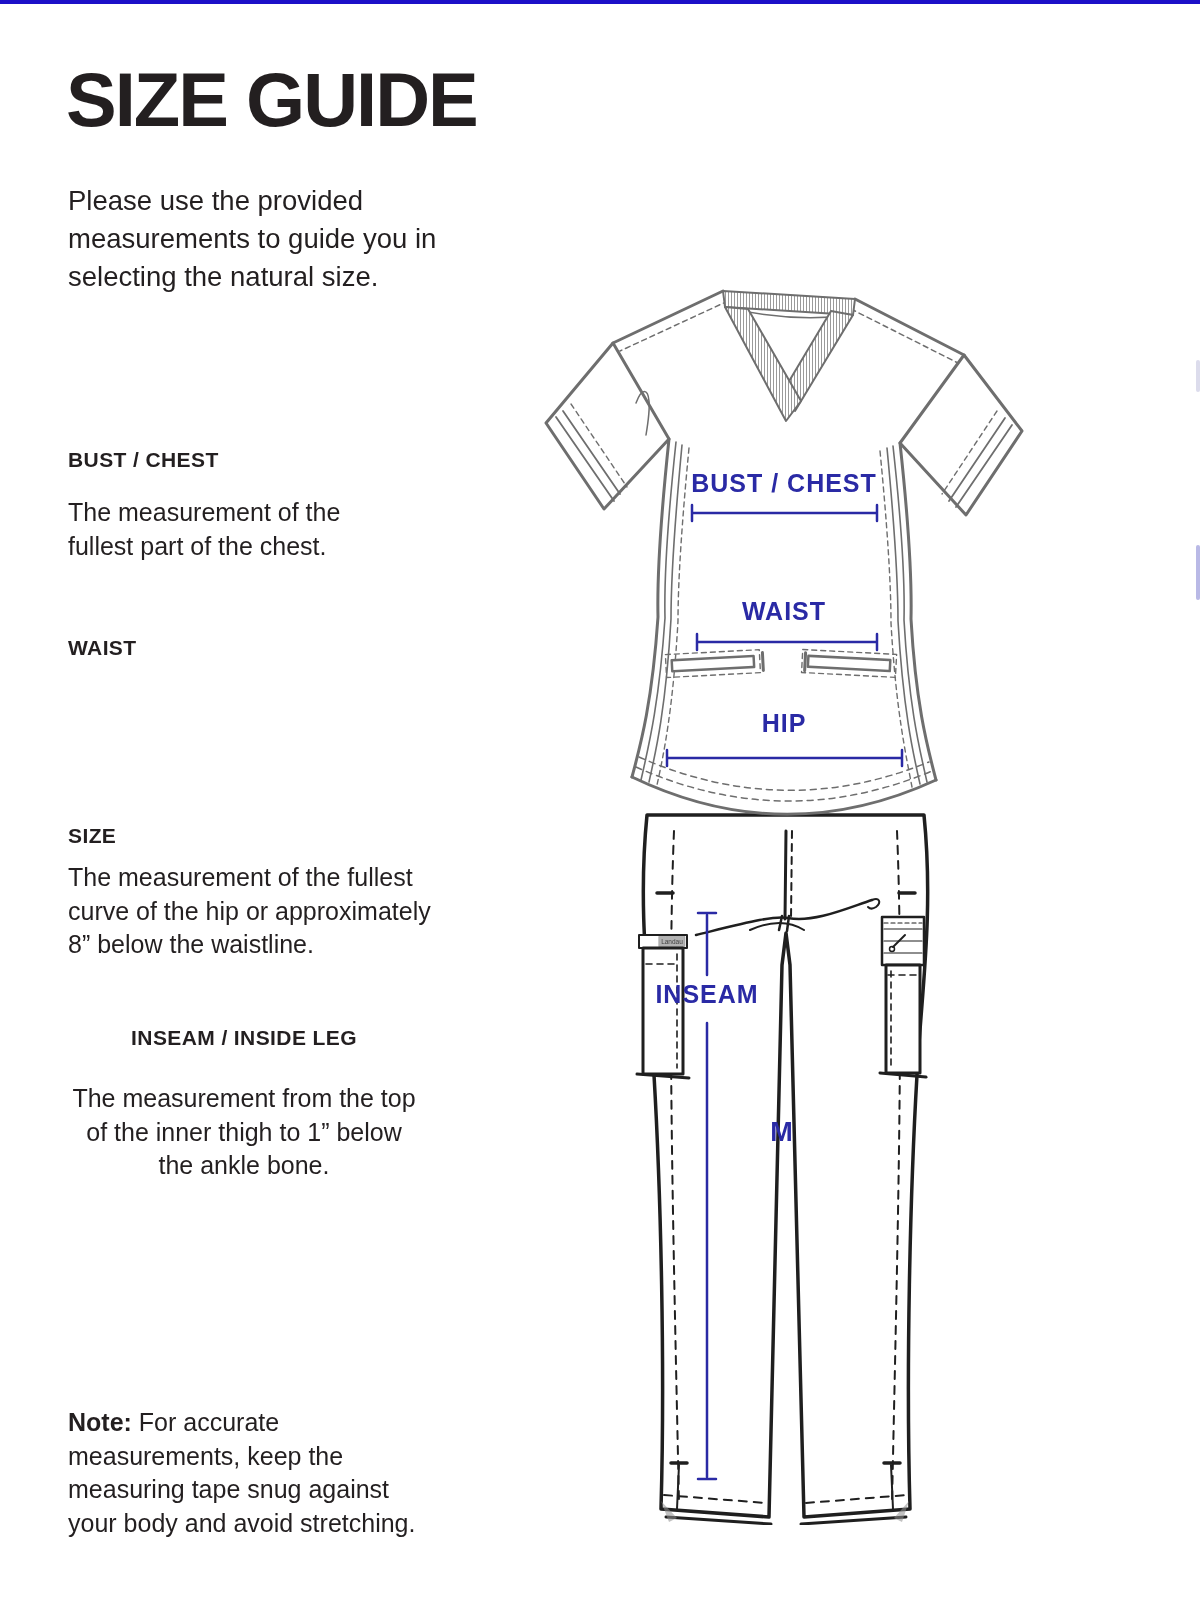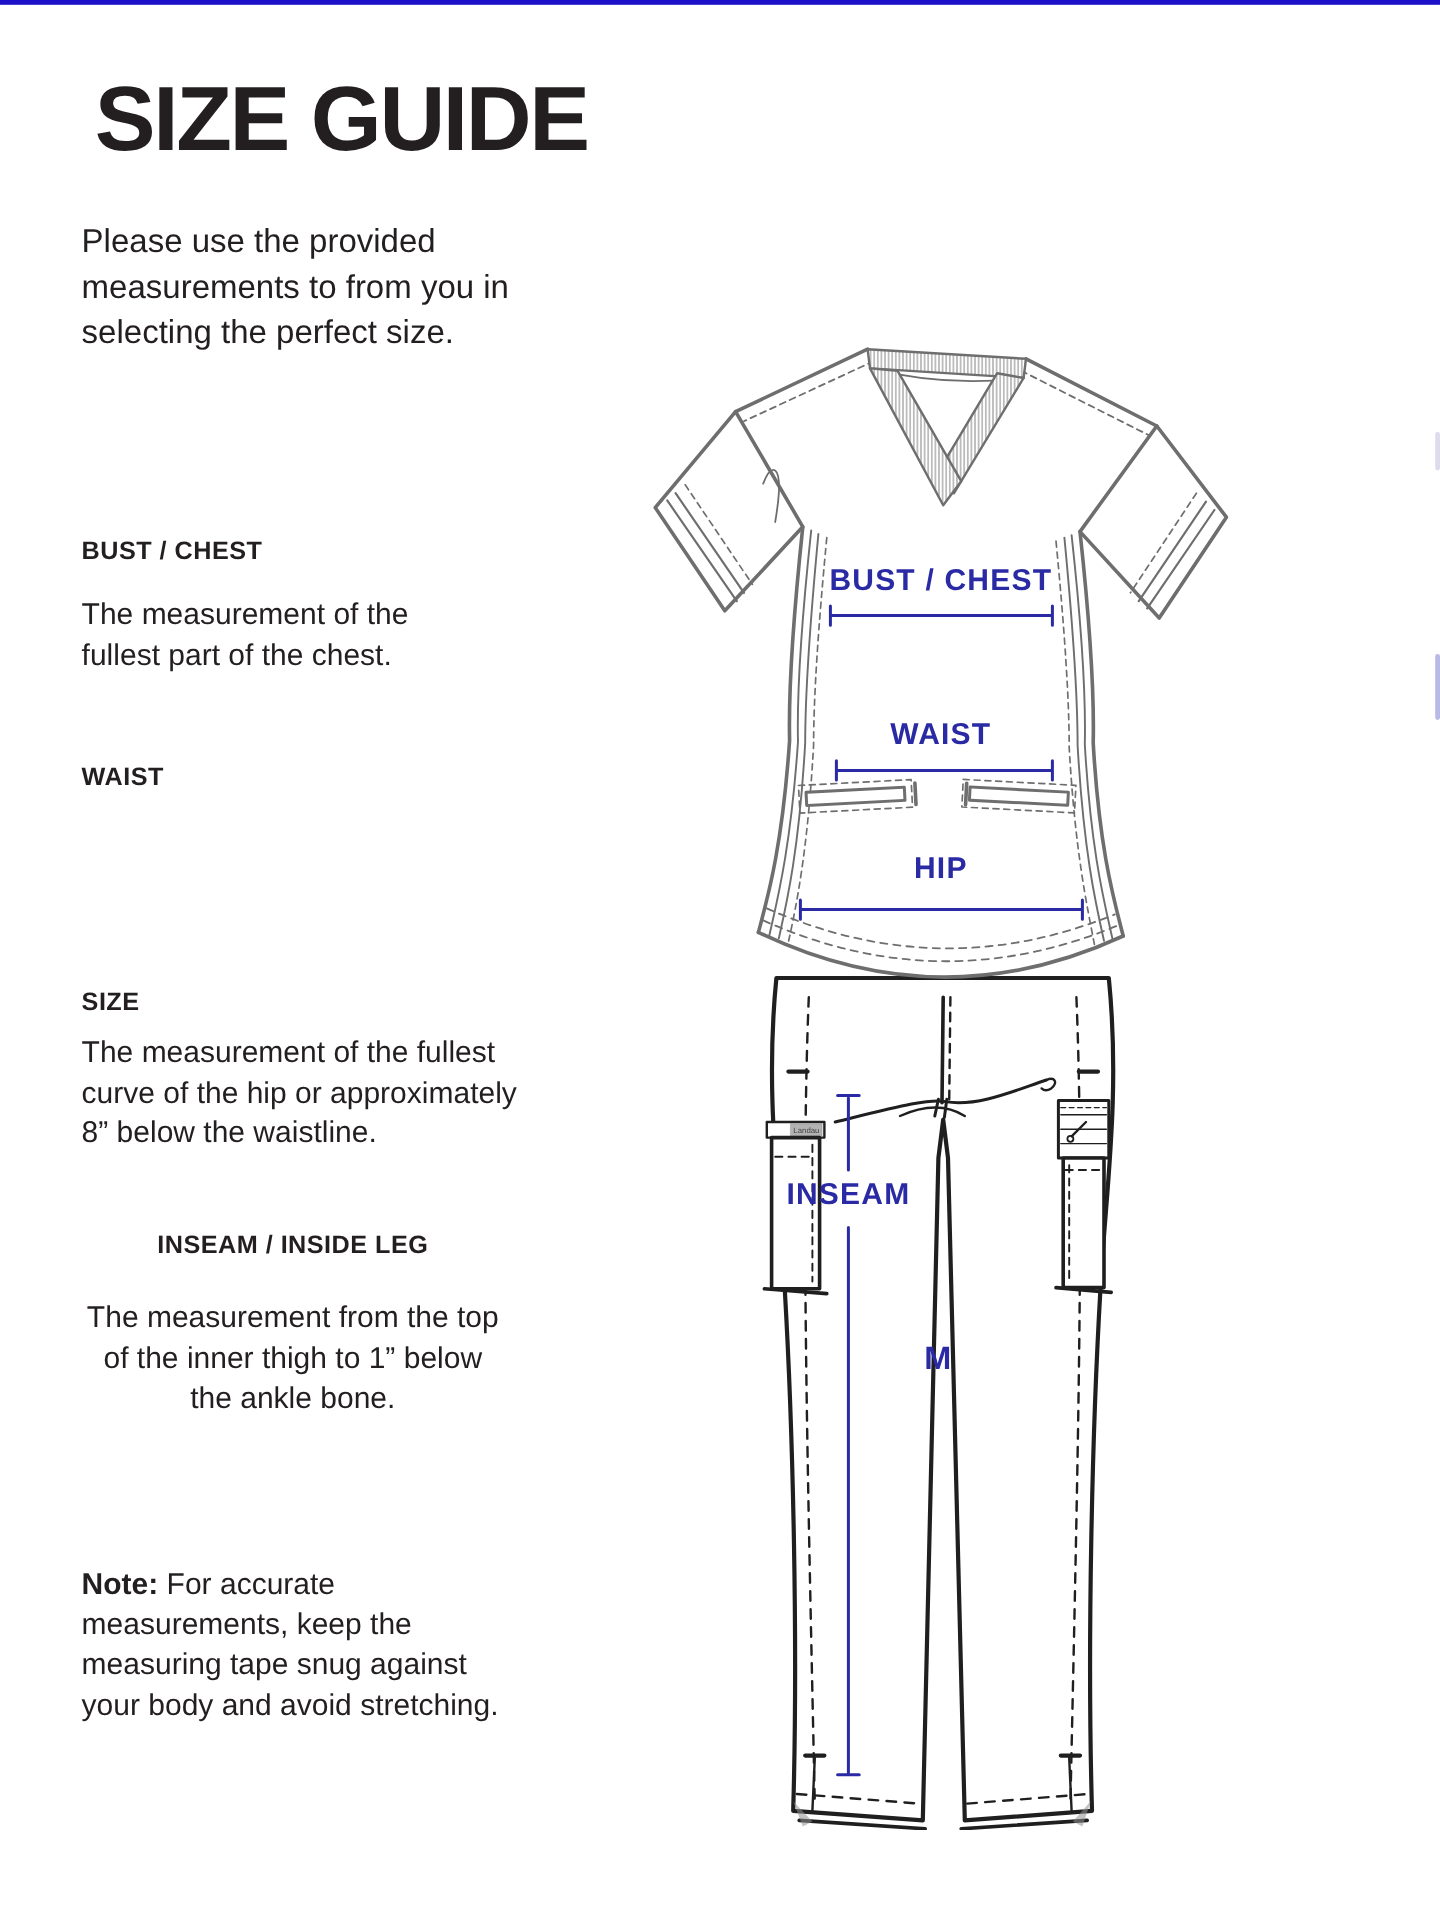--- a/index.html
+++ b/index.html
@@ -5,57 +5,57 @@
   html,body{margin:0;padding:0;}
   body{
     width:1200px;height:1600px;position:relative;background:#ffffff;
     font-family:"Liberation Sans", sans-serif;color:#231f20;overflow:hidden;
   }
   .top-border{position:absolute;left:0;top:0;width:1200px;height:4px;background:#1c10c8;}
   .scroll-thumb{position:absolute;right:0;width:4px;background:#b9b9e6;border-radius:2px;}
   .mark-a{top:545px;height:55px;}
   .mark-b{top:360px;height:32px;background:#dcdcec;}
   h1.title{
-    position:absolute;left:79px;top:62px;margin:0;
+    position:absolute;left:66px;top:62px;margin:0;
     font-size:76px;line-height:1;font-weight:900;letter-spacing:-2px;color:#231f20;
   }
   p.intro{
     position:absolute;left:68px;top:182px;width:440px;margin:0;
     font-size:27.5px;line-height:1.38;color:#231f20;
   }
   .measure-sec{position:absolute;left:68px;}
   .measure-sec h2{
     margin:0 0 13px 0;font-size:21px;font-weight:700;letter-spacing:.4px;color:#231f20;
   }
   .measure-sec p{margin:0;font-size:25px;line-height:1.34;color:#231f20;}
   .sec-bust{top:448px;} .sec-bust p{width:300px;margin-top:24px;}
   .sec-waist{top:636px;} .sec-waist p{width:312px;}
   .sec-hips{top:824px;} .sec-hips p{width:382px;}
   .sec-inseam{top:1026px;text-align:center;} .sec-inseam p{width:352px;margin-top:32px;}
   .note{
-    position:absolute;left:68px;top:1304px;width:362px;margin:0;
+    position:absolute;left:68px;top:1406px;width:362px;margin:0;
     font-size:25px;line-height:1.34;color:#231f20;
   }
   .note b{font-weight:700;}
   .diagram{position:absolute;left:520px;top:275px;width:520px;height:1250px;}
   svg text.blue-label{
     font-family:"Liberation Sans", sans-serif;font-weight:bold;
     fill:#2a2aa5;letter-spacing:1px;
   }
   svg text.brand{font-family:"Liberation Sans", sans-serif;fill:#3f3f3f;}
 </style>
 </head>
 <body>
 
 <div class="top-border"></div>
 <div class="scroll-thumb mark-b"></div>
 <div class="scroll-thumb mark-a"></div>
 
 <h1 class="title">SIZE GUIDE</h1>
-<p class="intro">Please use the provided measurements to from you in selecting the perfect size.</p>
+<p class="intro">Please use the provided measurements to guide you in selecting the natural size.</p>
 
 <section class="measure-sec sec-bust">
   <h2>BUST / CHEST</h2>
   <p>The measurement of the fullest part of the chest.</p>
 </section>
 
 <section class="measure-sec sec-waist">
   <h2>WAIST</h2>
 </section>
 

